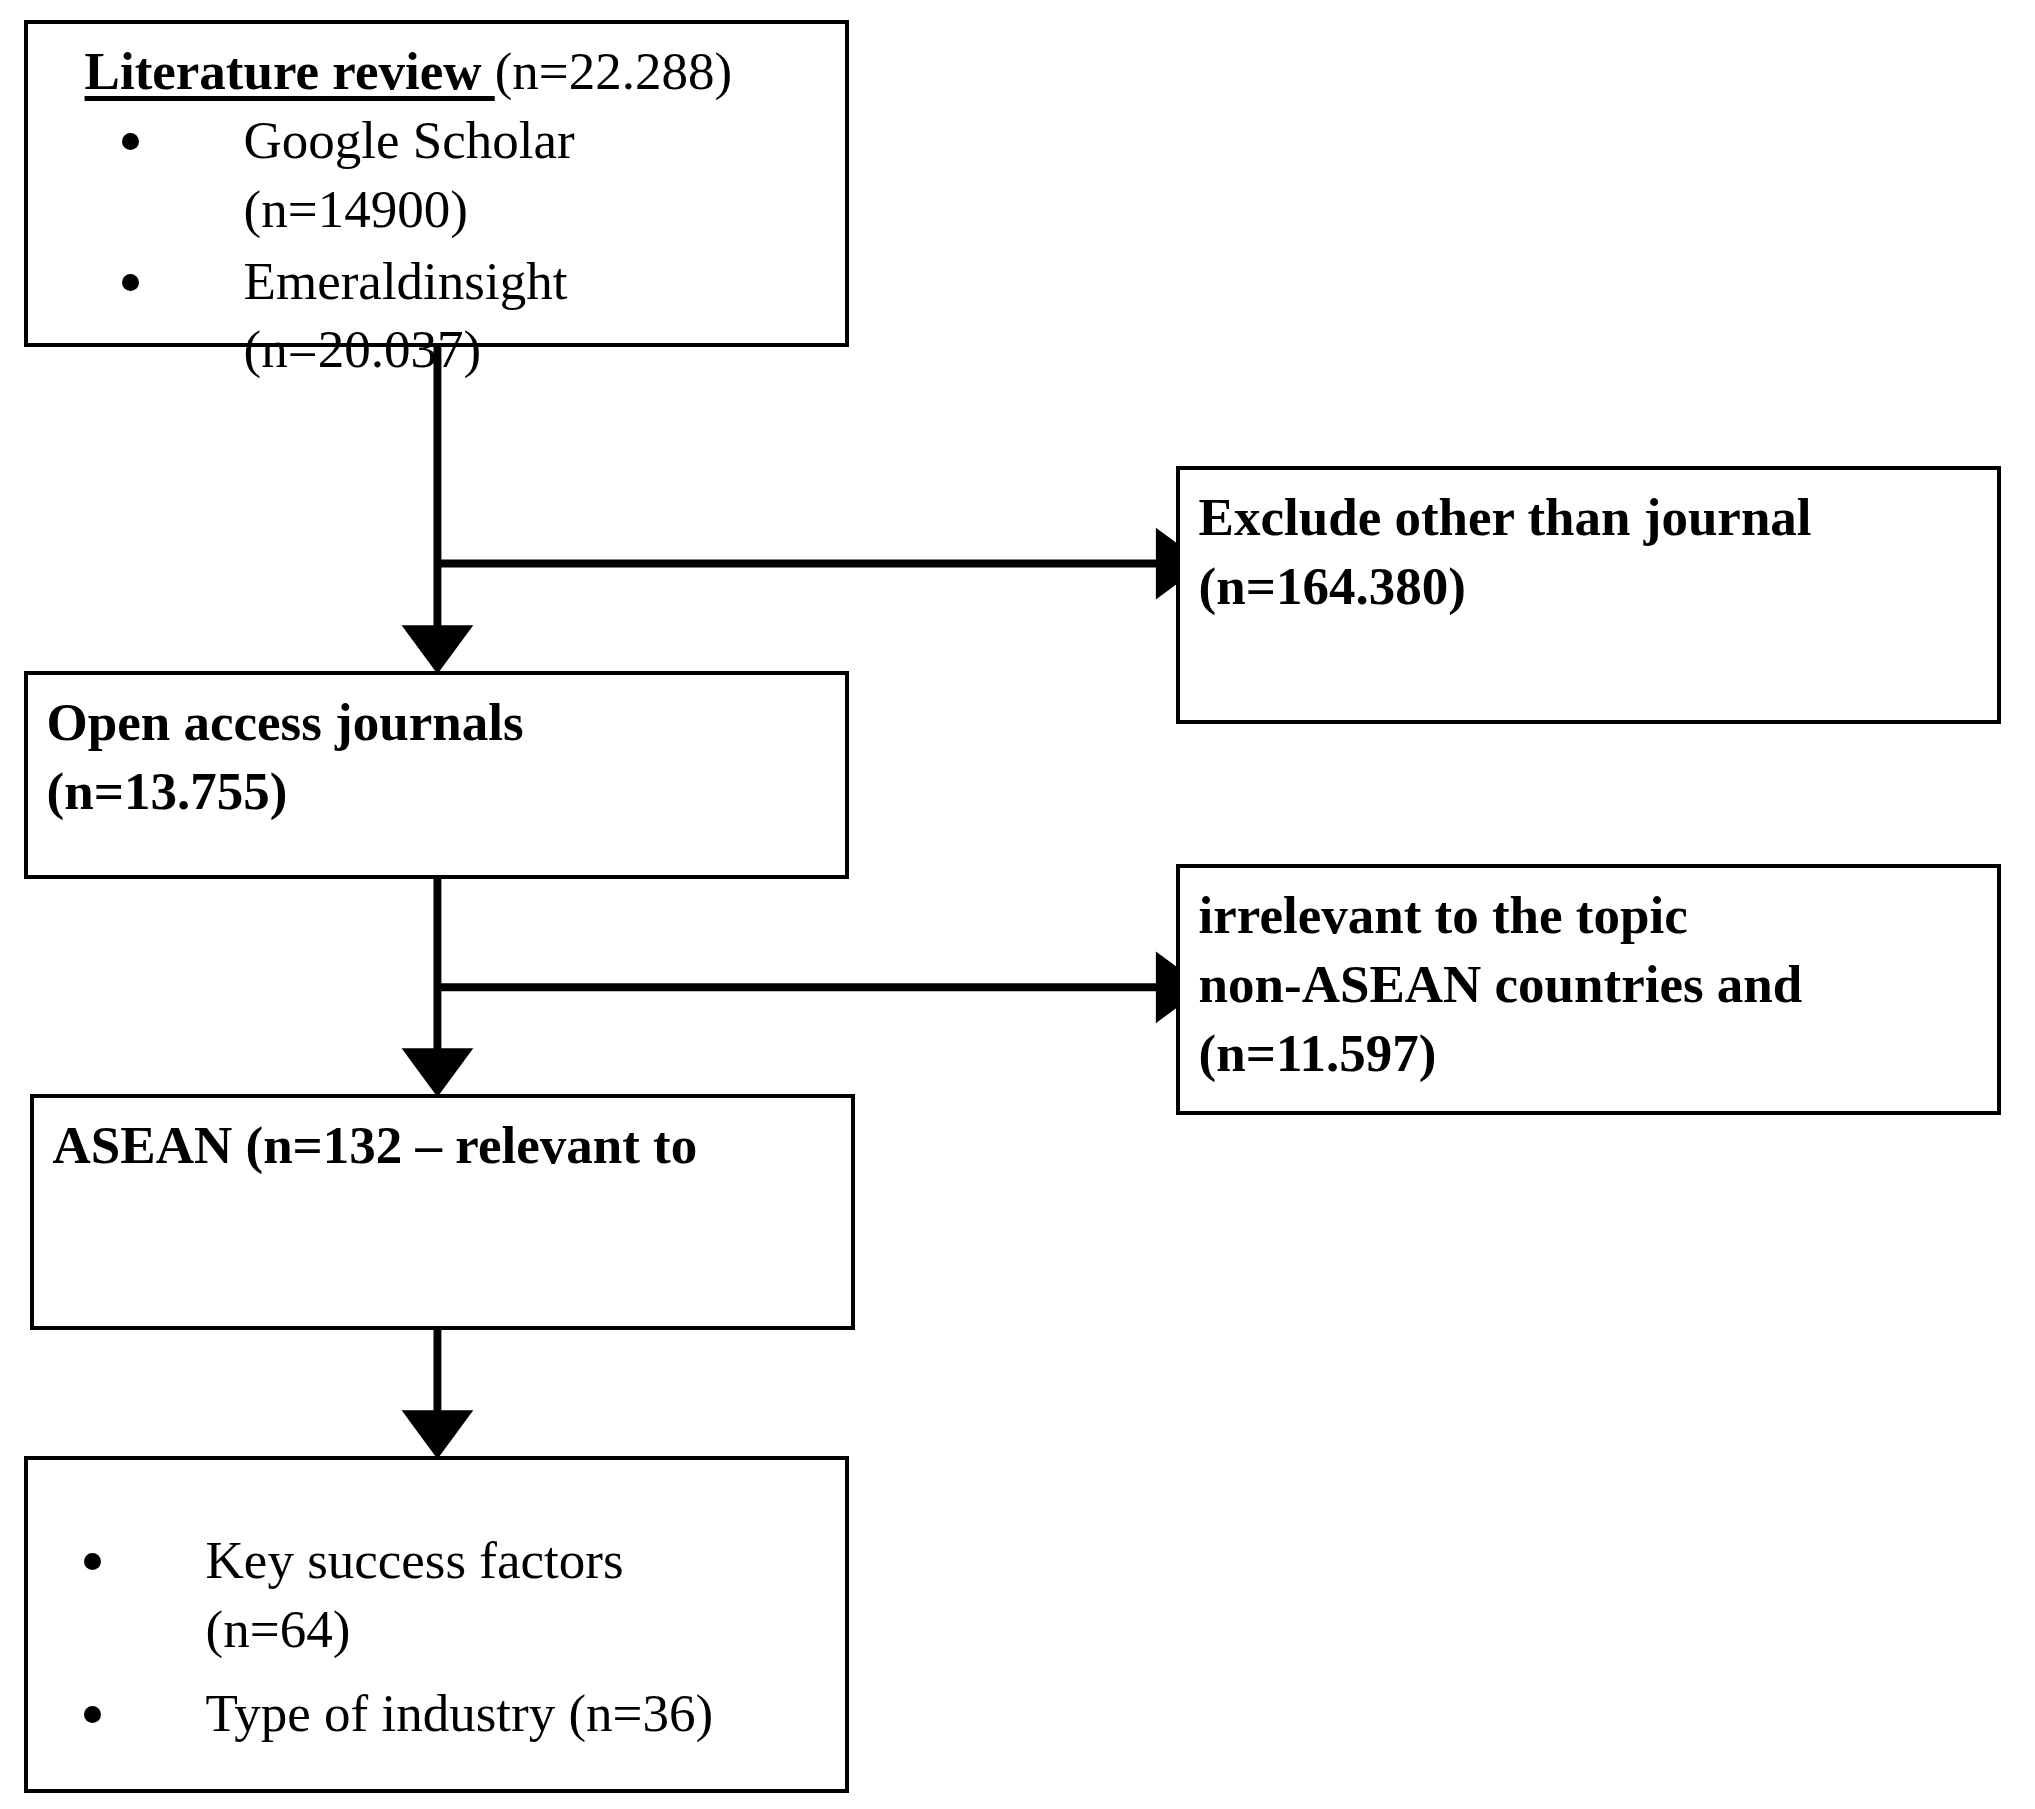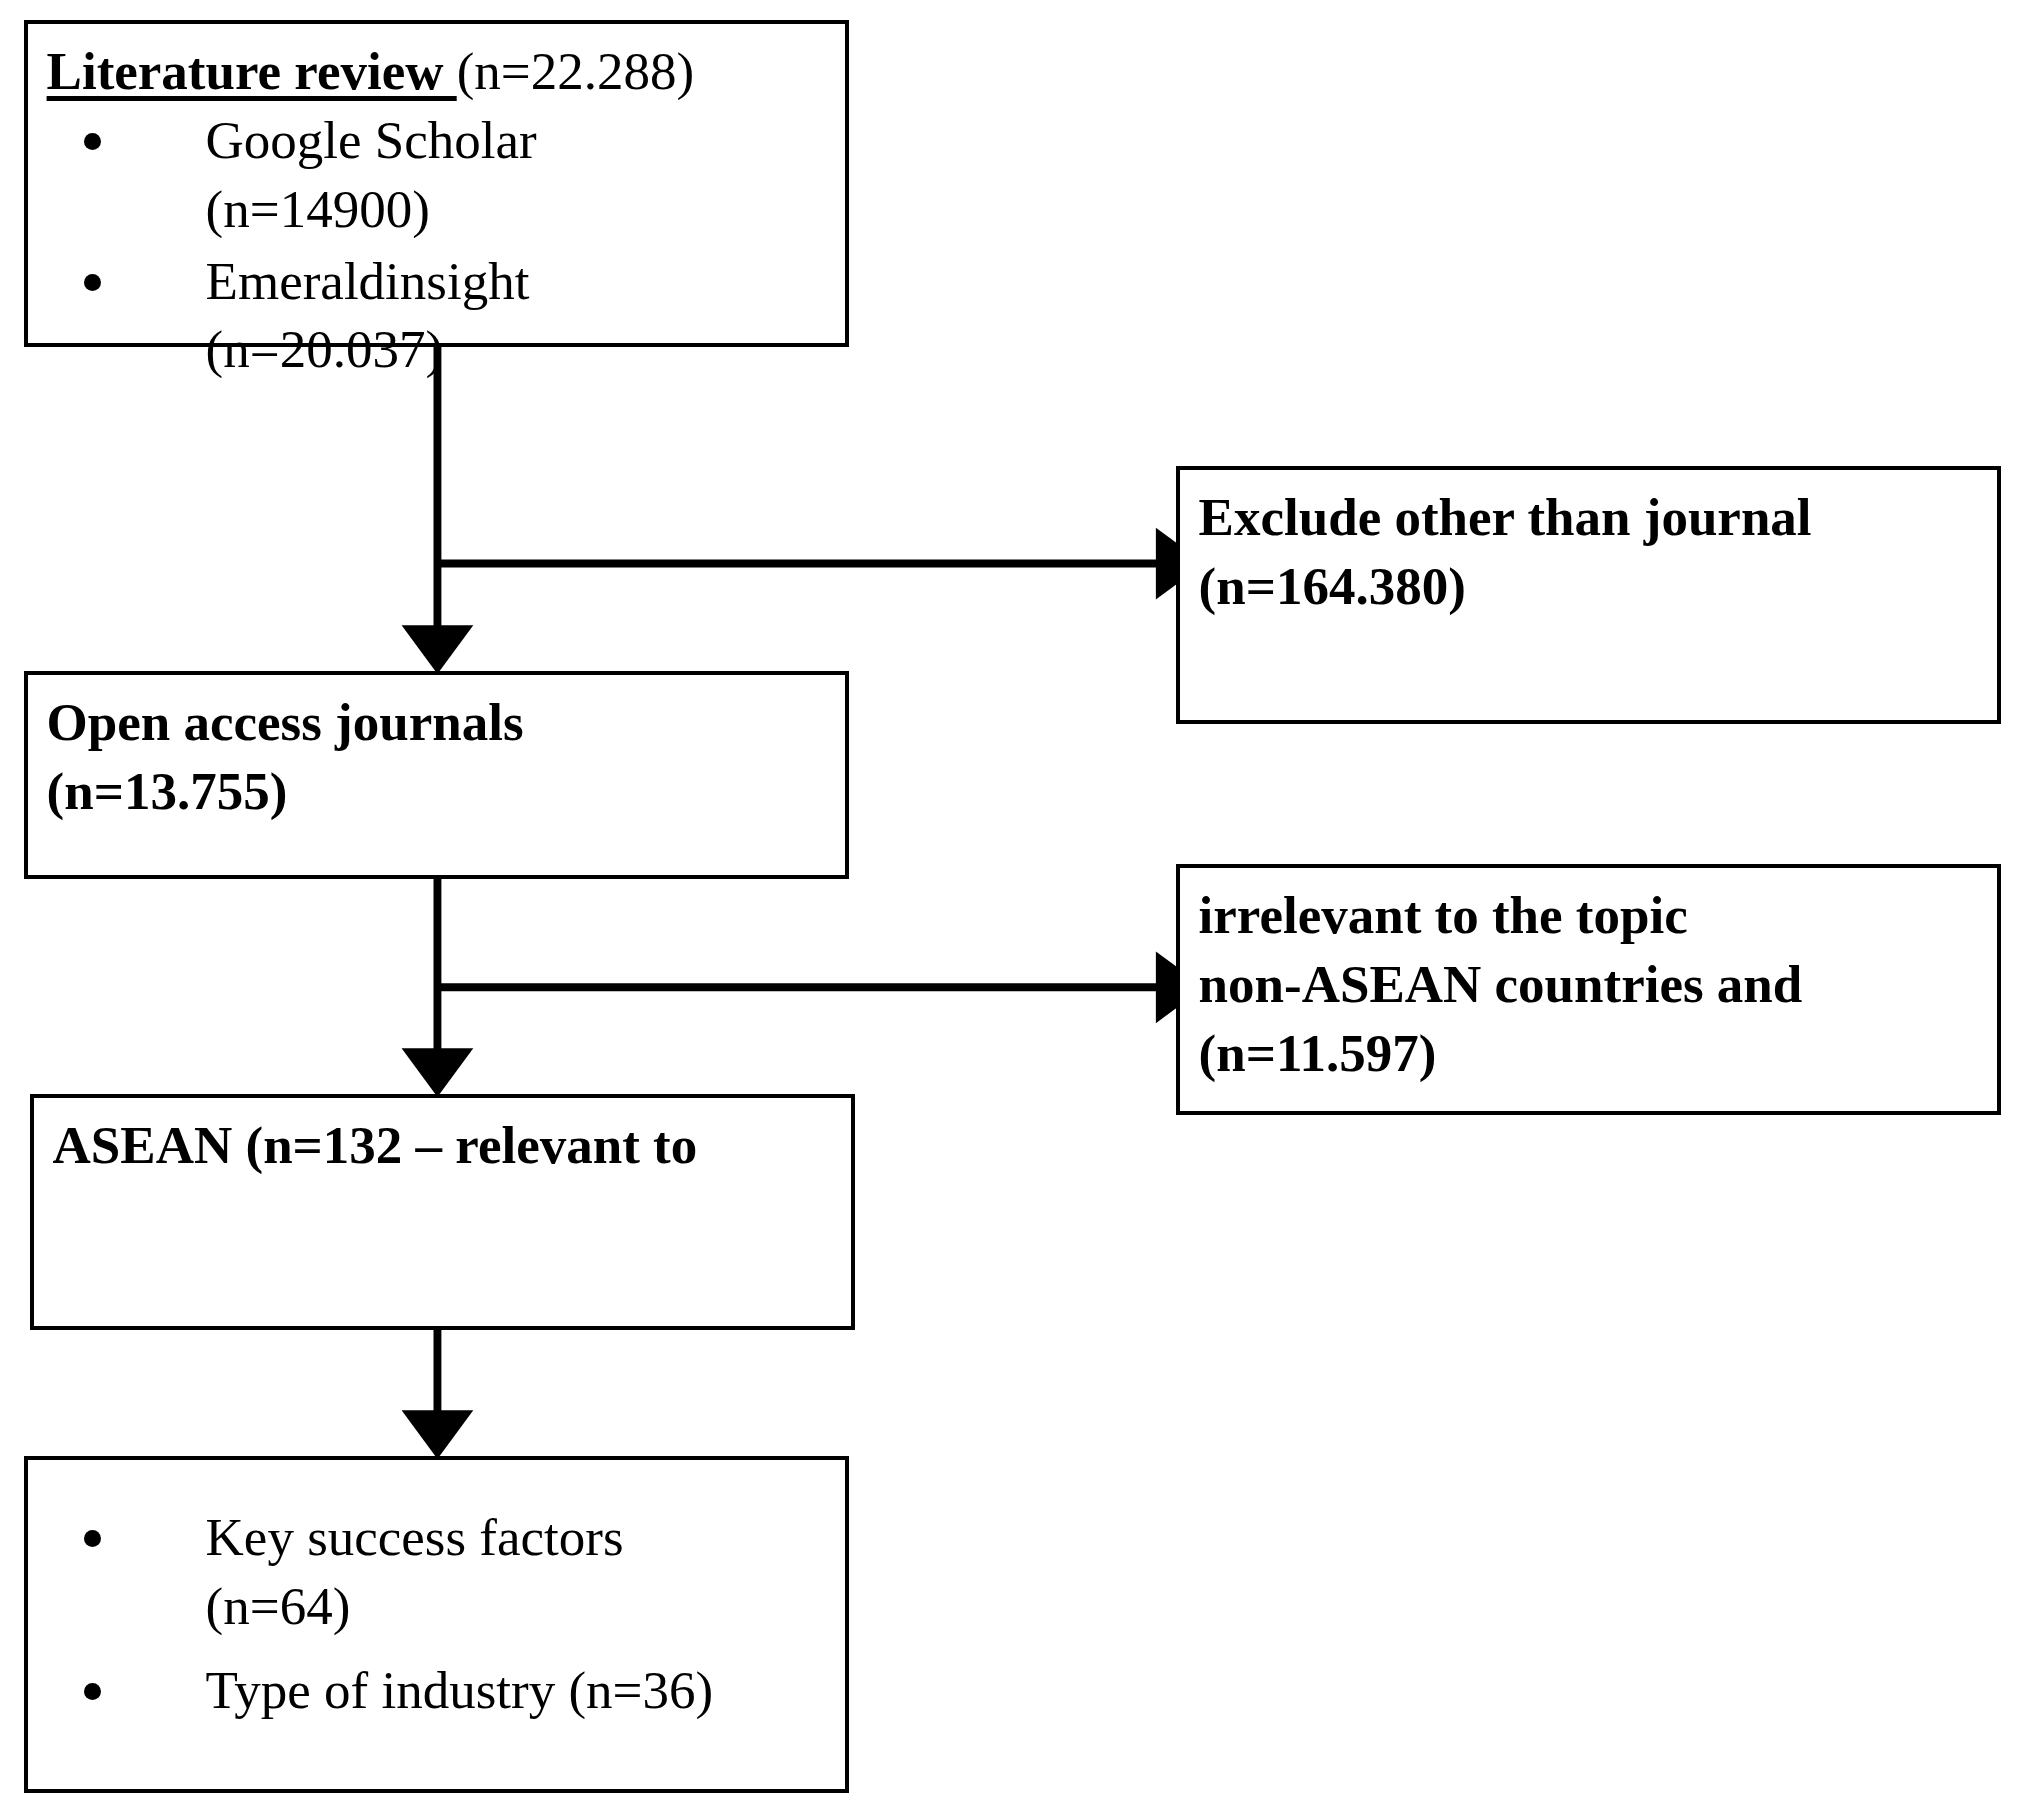--- a/index.html
+++ b/index.html
@@ -100,21 +100,21 @@
       <line x1="610" y1="1377" x2="1620" y2="1377" stroke="#000000" stroke-width="11"></line>
       <polygon points="1612,1327 1612,1427 1680,1377" fill="#000000"></polygon>
     </g>
 
     <g>
       <line x1="610" y1="1805" x2="610" y2="1975" stroke="#000000" stroke-width="11"></line>
       <polygon points="560,1967 660,1967 610,2035" fill="#000000"></polygon>
     </g>
   </svg>
 
-  <div class="flow-box" style="left:24px; top:20px; width:825px; height:327px;">
+  <div class="flow-box" style="left:24px; top:20px; width:825px; height:327px;padding-left:38px;">
     <div class="box-inner">
       <div class="box-title"><span class="emph">Literature review </span><span>(n=22.288)</span></div>
       <ul class="bullets">
         <li>
           <span class="dot"></span>
           <span class="li-text">Google Scholar</span>
           <span class="li-text">(n=14900)</span>
         </li>
         <li>
           <span class="dot"></span>
@@ -147,21 +147,21 @@
     </div>
   </div>
 
   <div class="flow-box" style="left:30px; top:1094px; width:825px; height:236px;">
     <div class="box-inner">
       <div class="plain-line">ASEAN (n=132 – relevant to</div>
     </div>
   </div>
 
   <div class="flow-box" style="left:24px; top:1456px; width:825px; height:337px;">
-    <div class="box-inner" style="padding-top:43px;">
+    <div class="box-inner" style="padding-top:66px;">
       <ul class="bullets">
         <li>
           <span class="dot"></span>
           <span class="li-text">Key success factors</span>
           <span class="li-text">(n=64)</span>
         </li>
         <li style="margin-top:15px;">
           <span class="dot"></span>
           <span class="li-text">Type of industry (n=36)</span>
         </li>

